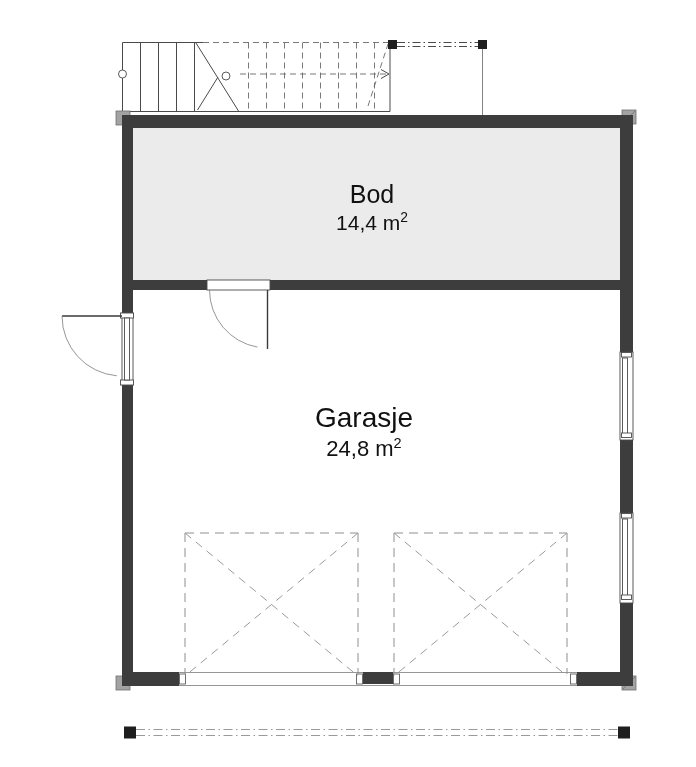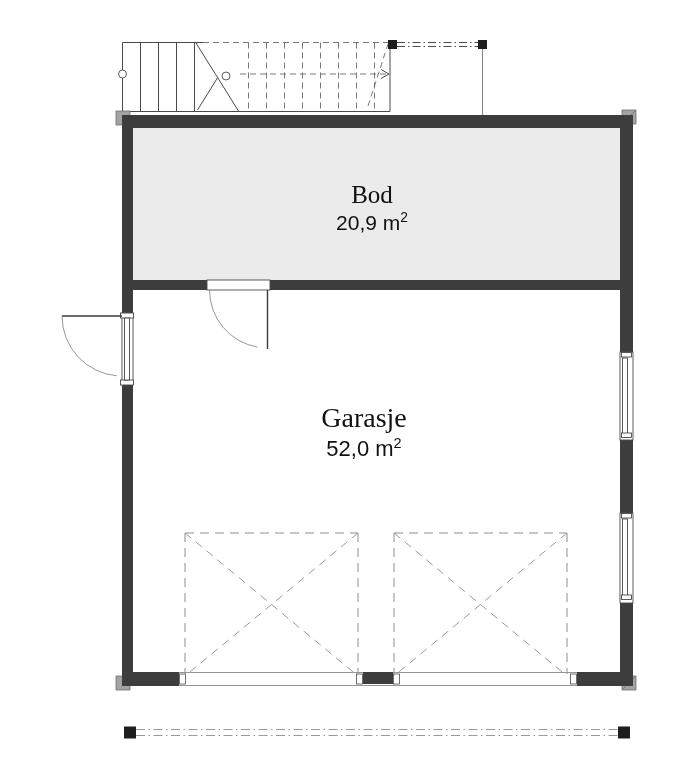--- a/index.html
+++ b/index.html
@@ -28,21 +28,21 @@
   .midline{stroke:#8a8a8a;stroke-width:.9;fill:none;}
   .notch{fill:#fff;stroke:#4a4a4a;stroke-width:.8;}
   .dashdot2{stroke:#9a9a9a;stroke-width:1.1;fill:none;stroke-dasharray:9 3.5 1.5 3.5;}
   .post{fill:#1e1e1e;}
   .circ{fill:#fff;stroke:#4a4a4a;stroke-width:.9;}
 
   
   .label{position:absolute;text-align:center;color:var(--text,#111);}
   .label-bod{left:272px;top:181px;width:200px;}
   .label-garasje{left:264px;top:403px;width:200px;}
-  .room-name{font-size:25px;line-height:1.1;font-family:Liberation Serif, serif;}
+  .room-name{font-size:25px;line-height:1.1;}
   .label-garasje .room-name{font-size:28px;}
   .room-area{font-size:21px;line-height:1.15;margin-top:2px;}
   .label-garasje .room-area{font-size:22px;}
   .room-area sup{font-size:66%;line-height:0;}
 </style>
 </head>
 <body>
 
 <div class="canvas">
 
@@ -142,21 +142,21 @@
 
     <g>
       <path class="dashdot2" d="M136,729.5 H618 M136,735.5 H618"></path>
       <rect class="post" x="124" y="726.5" width="12" height="12"></rect>
       <rect class="post" x="618" y="726.5" width="12" height="12"></rect>
     </g>
   </svg>
 
   <div class="label label-bod">
     <div class="room-name">Bod</div>
-    <div class="room-area"><span>20,9 m</span><sup>2</sup></div>
+    <div class="room-area"><span>14,4 m</span><sup>2</sup></div>
   </div>
 
   <div class="label label-garasje">
     <div class="room-name">Garasje</div>
-    <div class="room-area"><span>52,0 m</span><sup>2</sup></div>
+    <div class="room-area"><span>24,8 m</span><sup>2</sup></div>
   </div>
 
 </div>
 
 </body></html>

